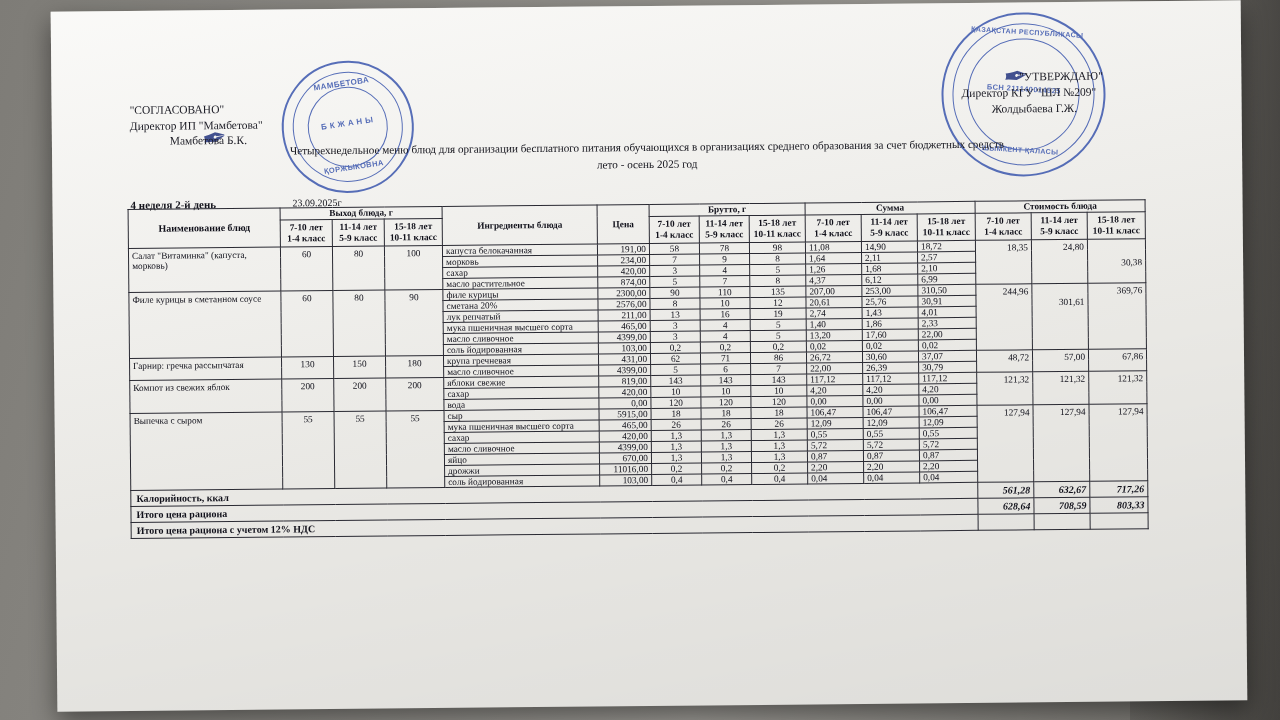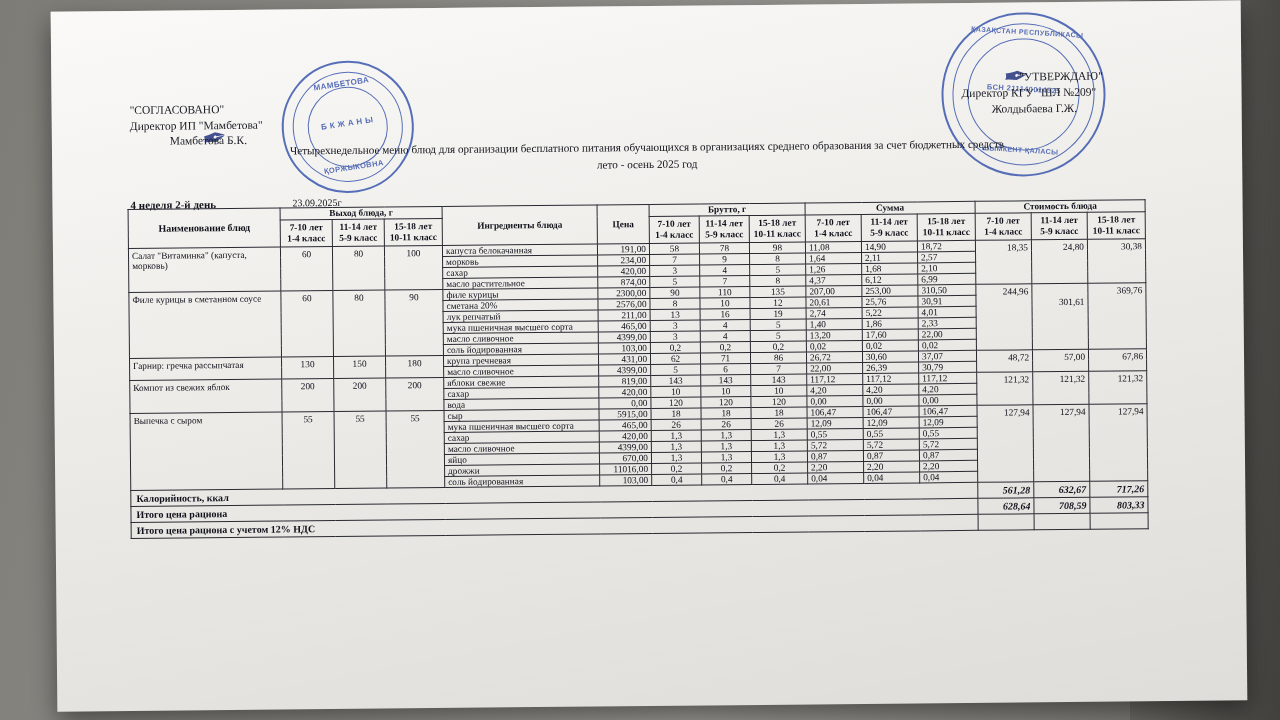--- a/index.html
+++ b/index.html
@@ -160,21 +160,21 @@
               <td class="nm">капуста белокачанная</td>
               <td class="r">191,00</td>
               <td class="c">58</td>
               <td class="c">78</td>
               <td class="c">98</td>
               <td class="num">11,08</td>
               <td class="num">14,90</td>
               <td class="num">18,72</td>
               <td class="r" rowspan="4" style="vertical-align:top;padding-top:2px;font-family:Liberation Serif, serif;">18,35</td>
               <td class="r" rowspan="4" style="vertical-align:top;padding-top:2px;">24,80</td>
-              <td class="r" rowspan="4" style="vertical-align:top;padding-top:2px;">30,38</td>
+              <td class="r" rowspan="4" style="vertical-align:top;padding-top:18px;">30,38</td>
             </tr>
             <tr>
               <td class="nm">морковь</td>
               <td class="r">234,00</td>
               <td class="c">7</td>
               <td class="c">9</td>
               <td class="c">8</td>
               <td class="num">1,64</td>
               <td class="num">2,11</td>
               <td class="num">2,57</td>
@@ -226,21 +226,21 @@
               <td class="num">25,76</td>
               <td class="num">30,91</td>
             </tr>
             <tr>
               <td class="nm">лук репчатый</td>
               <td class="r">211,00</td>
               <td class="c">13</td>
               <td class="c">16</td>
               <td class="c">19</td>
               <td class="num">2,74</td>
-              <td class="num">5,22</td>
+              <td class="num">1,43</td>
               <td class="num">4,01</td>
             </tr>
             <tr>
               <td class="nm">мука пшеничная высшего сорта</td>
               <td class="r">465,00</td>
               <td class="c">3</td>
               <td class="c">4</td>
               <td class="c">5</td>
               <td class="num">1,40</td>
               <td class="num">1,86</td>

